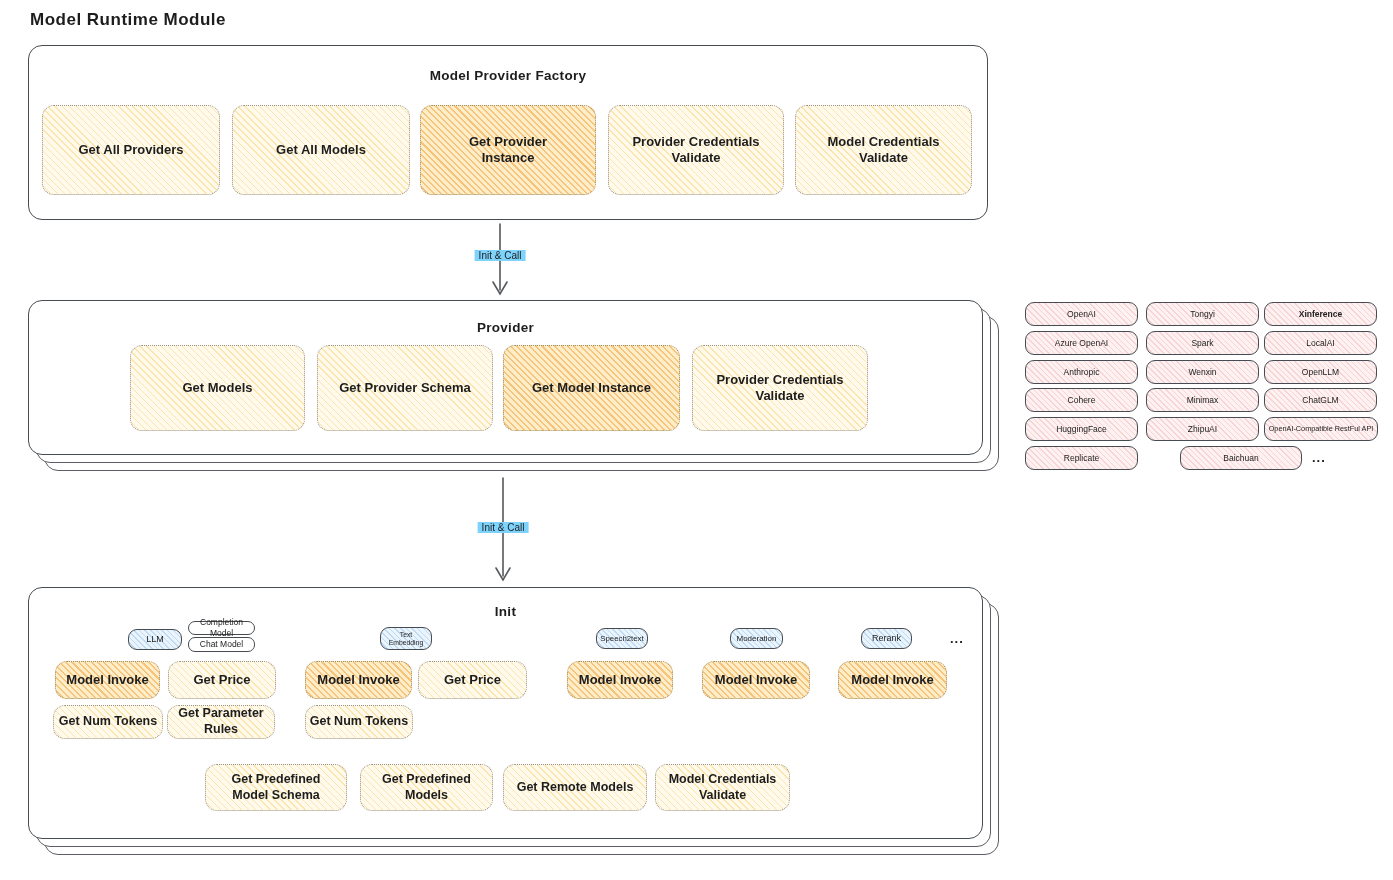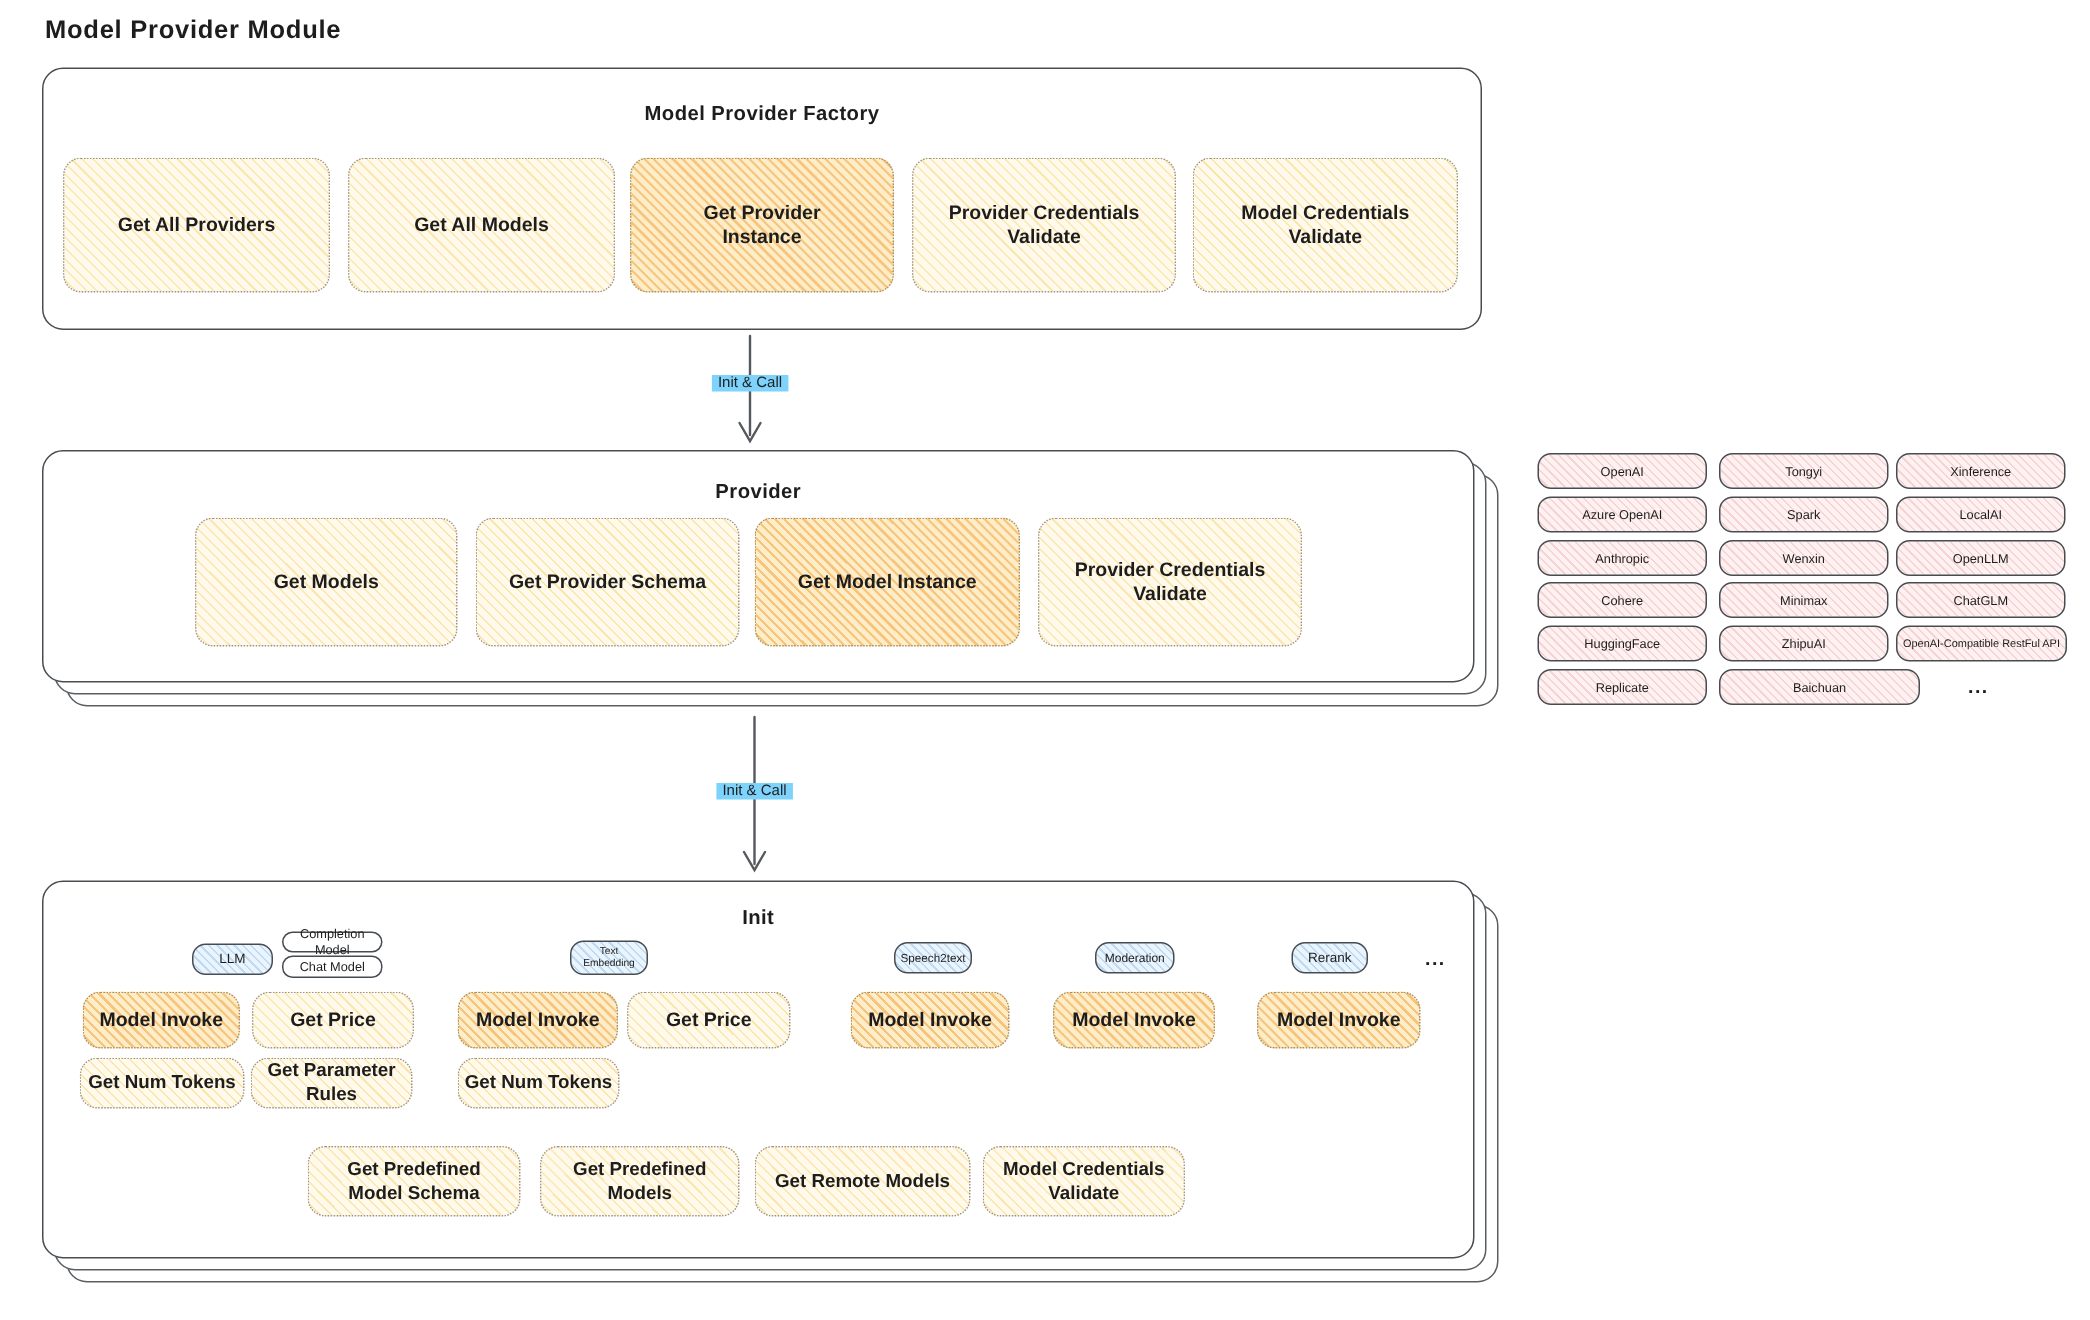--- a/index.html
+++ b/index.html
@@ -43,21 +43,21 @@
   .arrow line, .arrow polyline { stroke:#55585c; stroke-width:1.6; fill:none; stroke-linecap:round; }
   .arrow-label { position:absolute; transform:translateX(-50%); background:#7dd3fc; font-size:10px; padding:0 4px; white-space:nowrap; }
 
   .dots { position:absolute; font-size:13px; font-weight:700; letter-spacing:1px; }
 </style>
 </head>
 <body>
 
 <div class="canvas">
 
-  <div class="page-title">Model Provider Module</div>
+  <div class="page-title">Model Runtime Module</div>
 
   <div class="panel" style="left:28px; top:45px; width:960px; height:175px;"></div>
   <div class="panel-title" style="left:28px; top:68px; width:960px;">Model Provider Factory</div>
 
   <div class="node hatch-yellow big-label" style="left:42px;  top:105px; width:178px; height:90px;">
       <span>Get All Providers</span>
     </div>
   <div class="node hatch-yellow big-label" style="left:232px; top:105px; width:178px; height:90px;">
       <span>Get All Models</span>
     </div>
@@ -94,21 +94,21 @@
   <div class="node hatch-yellow big-label" style="left:692px; top:345px; width:176px; height:86px;">
       <span style="max-width:130px;">Provider Credentials Validate</span>
     </div>
 
   <div class="node hatch-pink" style="left:1025px; top:302px; width:113px; height:24px;">
       <span>OpenAI</span>
     </div>
   <div class="node hatch-pink" style="left:1146px; top:302px; width:113px; height:24px;">
       <span>Tongyi</span>
     </div>
-  <div class="node hatch-pink" style="left:1264px; top:302px; width:113px; height:24px;">
+  <div class="node hatch-pink" style="left:1264px; top:302px; width:113px; height:24px;font-weight:bold;">
       <span>Xinference</span>
     </div>
 
   <div class="node hatch-pink" style="left:1025px; top:331px; width:113px; height:24px;">
       <span>Azure OpenAI</span>
     </div>
   <div class="node hatch-pink" style="left:1146px; top:331px; width:113px; height:24px;">
       <span>Spark</span>
     </div>
   <div class="node hatch-pink" style="left:1264px; top:331px; width:113px; height:24px;">
@@ -141,21 +141,21 @@
   <div class="node hatch-pink" style="left:1146px; top:417px; width:113px; height:24px;">
       <span>ZhipuAI</span>
     </div>
   <div class="node hatch-pink" style="left:1264px; top:417px; width:114px; height:24px; font-size:7.3px;">
       <span>OpenAI-Compatible RestFul API</span>
     </div>
 
   <div class="node hatch-pink" style="left:1025px; top:446px; width:113px; height:24px;">
       <span>Replicate</span>
     </div>
-  <div class="node hatch-pink" style="left:1146px; top:446px; width:134px; height:24px;">
+  <div class="node hatch-pink" style="left:1180px; top:446px; width:122px; height:24px;">
       <span>Baichuan</span>
     </div>
   <div class="dots" style="left:1312px; top:450px;">...</div>
 
   <svg class="arrow" style="left:491px; top:478px;" width="24" height="106">
     <line x1="12" y1="0" x2="12" y2="98"></line>
     <polyline points="5,90 12,102 19,90"></polyline>
   </svg>
   <div class="arrow-label" style="left:503px; top:522px;">Init &amp; Call</div>
 

